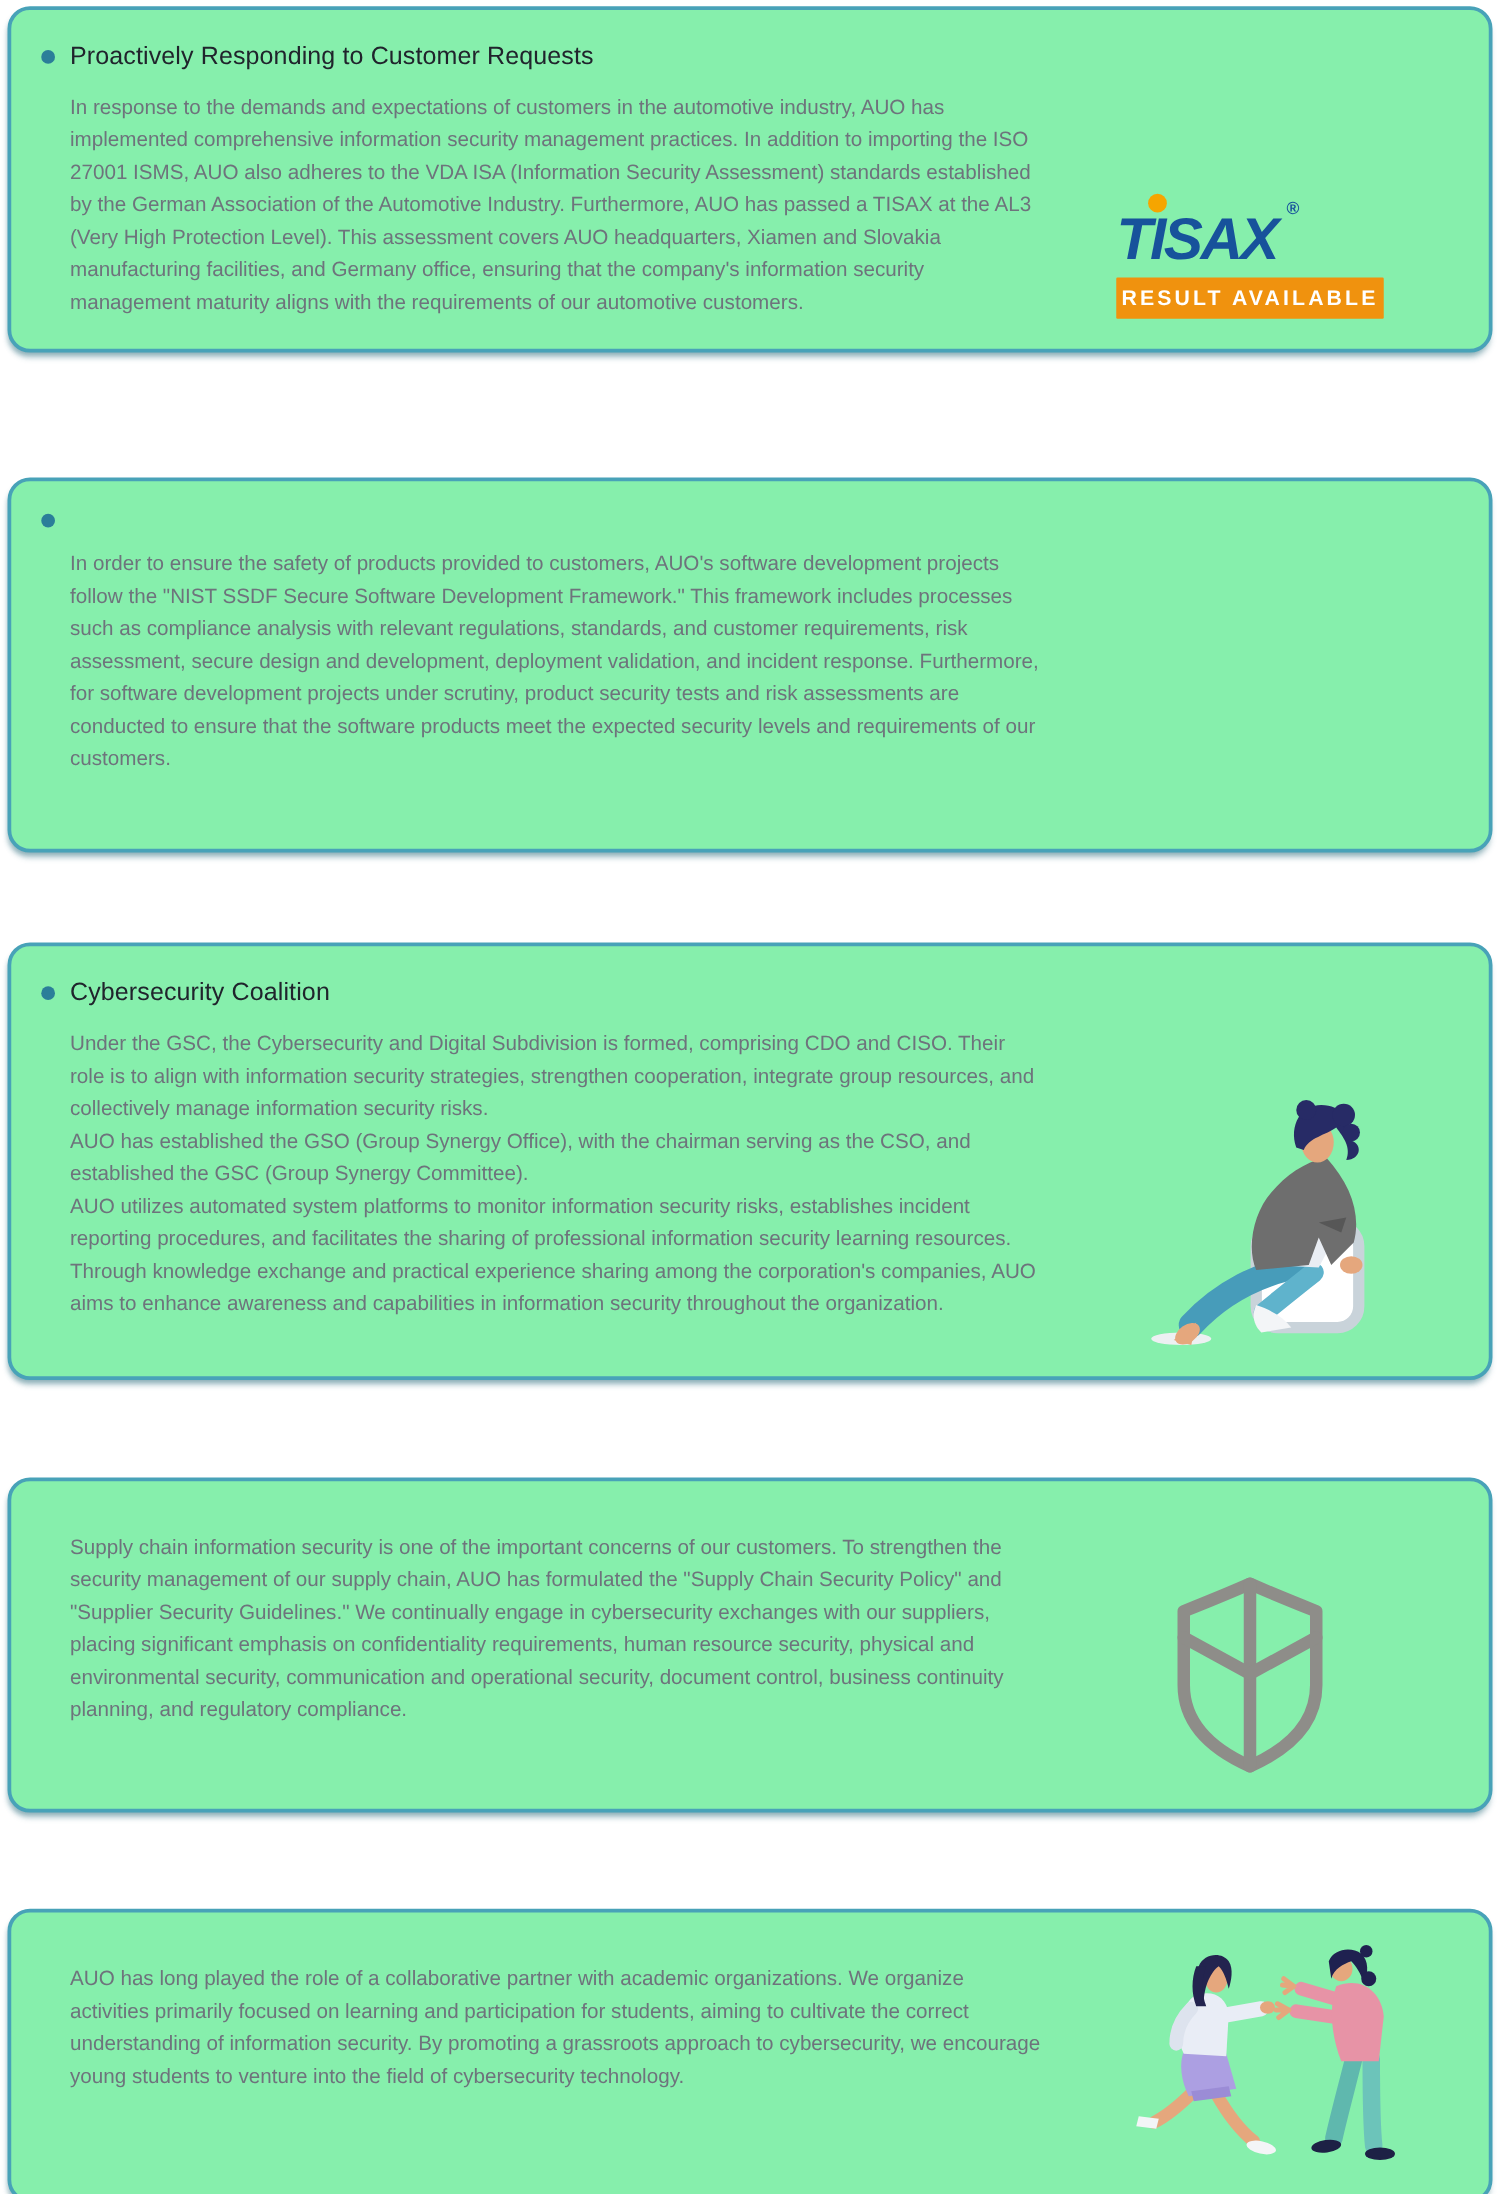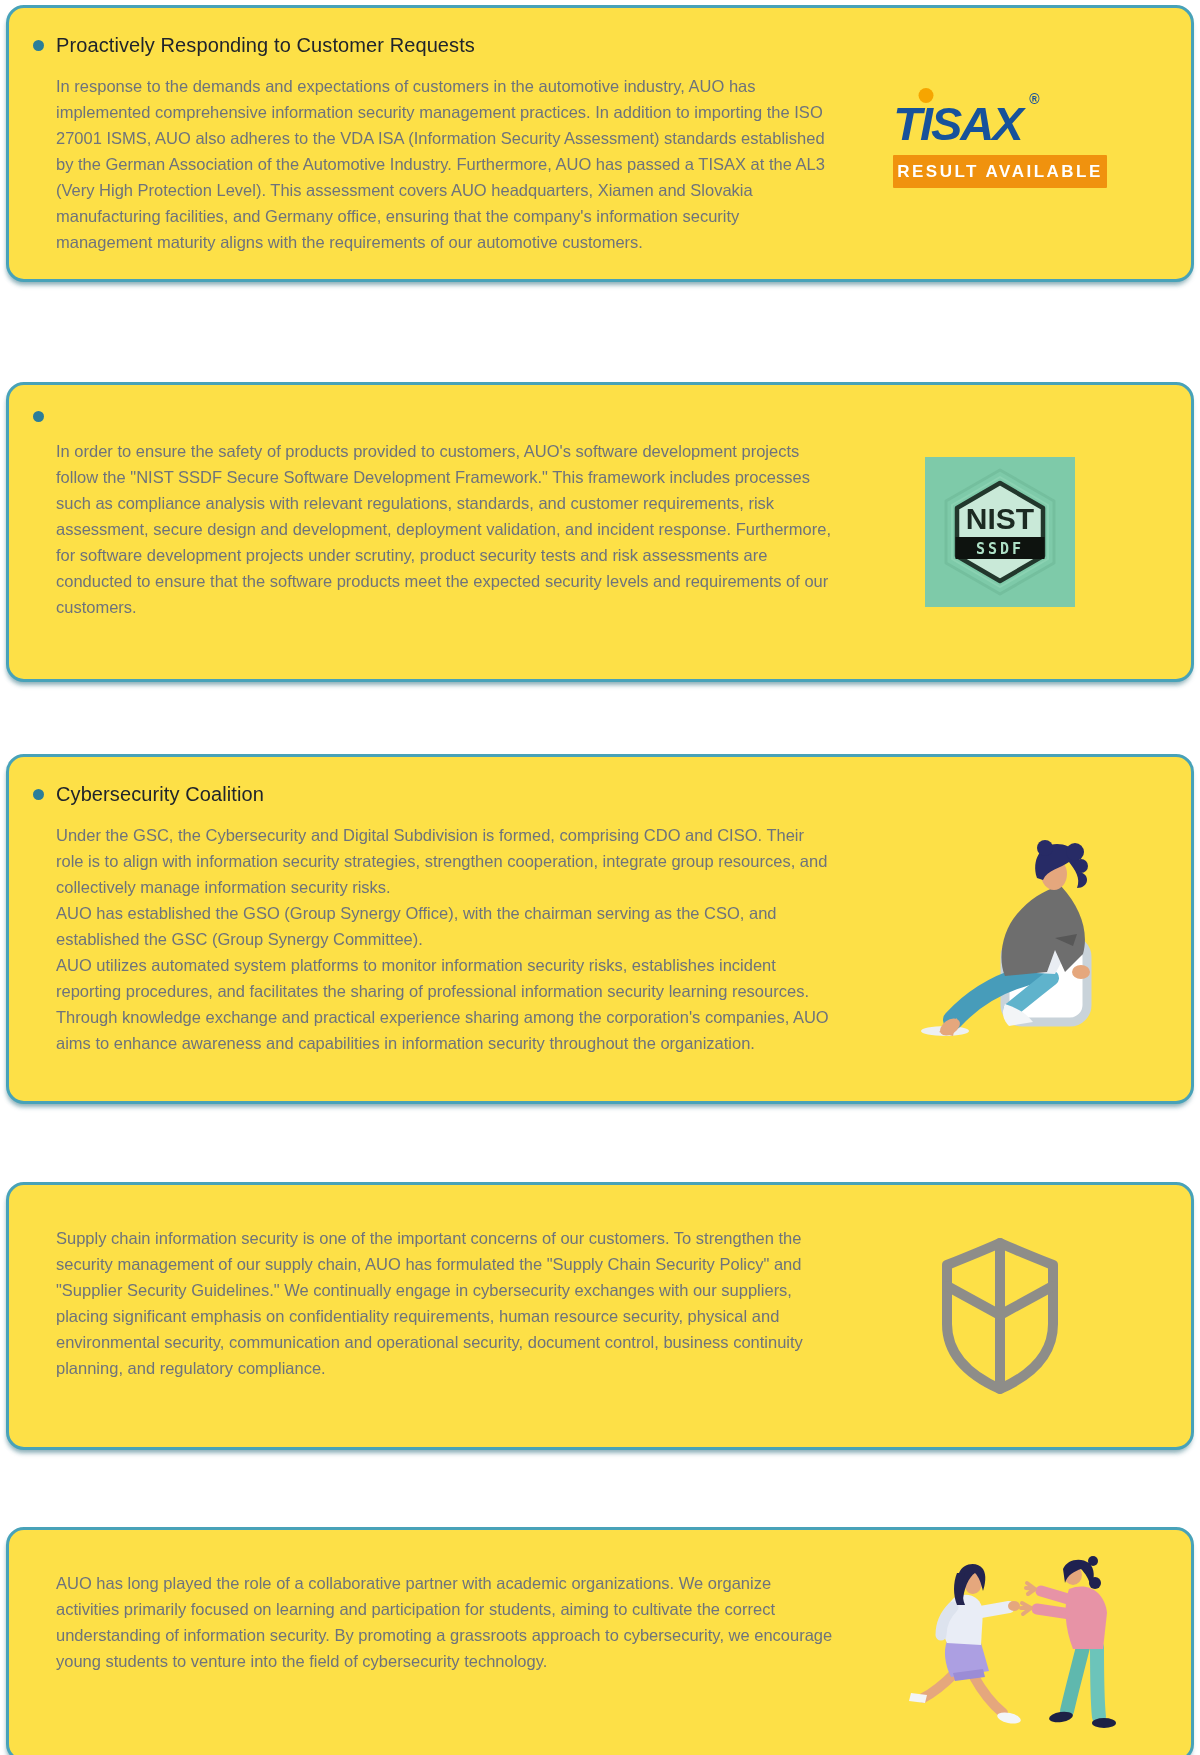--- a/index.html
+++ b/index.html
@@ -2,42 +2,42 @@
 <html><head>
 <meta charset="utf-8">
 <style>
   html,body{margin:0;padding:0;background:#ffffff;}
   body{width:1200px;font-family:"Liberation Sans",sans-serif;-webkit-font-smoothing:antialiased;}
   .page{padding-top:5px;}
 
   .card{
     box-sizing:border-box;
     margin:0 6px;
-    background:#fde047;
+    background:#86efac;
     border:3px solid #48a2b8;
     border-radius:18px;
     box-shadow:0 5px 5px -2px rgba(73,128,143,0.45), -2px 4px 4px -2px rgba(73,128,143,0.35);
     padding:24px 26px 24px 16px;
     display:flex;
     flex-direction:row;
   }
   .card-1{min-height:265px;margin-bottom:100px;}
   .card-2{min-height:300px;margin-bottom:72px;}
   .card-3{min-height:350px;margin-bottom:78px;margin-top:28px;}
   .card-4{min-height:268px;margin-bottom:77px;}
   .card-5{min-height:235px;margin-bottom:0;}
 
   .card-text{width:810px;flex:0 0 auto;}
   .title-row{display:flex;align-items:center;gap:12px;padding-left:8px;margin-top:2px;}
   .bullet{width:11px;height:11px;border-radius:50%;background:#2b7e99;flex:0 0 auto;}
   .card-title{font-size:20px;font-weight:500;color:#20242c;letter-spacing:0.1px;}
   .card-body{margin:16px 0 0 31px;color:#6e737c;font-size:16.5px;line-height:26px;}
   .card-body p{margin:0;}
 
-  .card-image{flex:1 1 auto;display:flex;align-items:center;justify-content:center;}
+  .card-image{flex:1 1 auto;display:flex;align-items:flex-end;justify-content:center;}
   .card-5 .card-image{align-items:flex-end;padding-bottom:0;}
 
   
   .tisax{display:inline-block;text-align:left;}
   .tisax-word{
     font-family:"Liberation Sans",sans-serif;
     font-size:47px;font-weight:800;font-style:italic;
     color:#17529b;letter-spacing:-2px;line-height:1;
     position:relative;display:inline-block;padding-right:14px;
   }
@@ -80,31 +80,20 @@
 
   <section class="card card-2">
     <div class="card-text">
       <div class="title-row">
         <span class="bullet"></span>
       </div>
       <div class="card-body">
         <p>In order to ensure the safety of products provided to customers, AUO's software development projects follow the "NIST SSDF Secure Software Development Framework." This framework includes processes such as compliance analysis with relevant regulations, standards, and customer requirements, risk assessment, secure design and development, deployment validation, and incident response. Furthermore, for software development projects under scrutiny, product security tests and risk assessments are conducted to ensure that the software products meet the expected security levels and requirements of our customers.</p>
       </div>
     </div>
-    <div class="card-image">
-      <svg class="illu" width="150" height="150" viewBox="0 0 150 150">
-        <rect x="0" y="0" width="150" height="150" fill="#7ecaa9"></rect>
-        <path d="M75 13 L129 44 L129 106 L75 137 L21 106 L21 44 Z" fill="none" stroke="#74bf9e" stroke-width="3" stroke-linejoin="round"></path>
-        <path d="M75 20 L123 48 L123 102 L75 130 L27 102 L27 48 Z" fill="none" stroke="#8bd2b2" stroke-width="2" stroke-linejoin="round"></path>
-        <path d="M75 26 L118 51 L118 99 L75 124 L32 99 L32 51 Z" fill="#c9e9d8" stroke="#22372c" stroke-width="4.5" stroke-linejoin="round"></path>
-        <text x="75" y="72" text-anchor="middle" font-family="Liberation Sans,sans-serif" font-size="30" font-weight="800" letter-spacing="0" fill="#1c2a22">NIST</text>
-        <rect x="30.5" y="80" width="89" height="22" fill="#0e130f"></rect>
-        <text x="75" y="97" text-anchor="middle" font-family="DejaVu Sans Mono,monospace" font-size="15" font-weight="700" letter-spacing="3" fill="#aee0c6">SSDF</text>
-      </svg>
-    </div>
   </section>
 
   <section class="card card-3">
     <div class="card-text">
       <div class="title-row">
         <span class="bullet"></span>
         <span class="card-title">Cybersecurity Coalition</span>
       </div>
       <div class="card-body">
         <p>Under the GSC, the Cybersecurity and Digital Subdivision is formed, comprising CDO and CISO. Their role is to align with information security strategies, strengthen cooperation, integrate group resources, and collectively manage information security risks.</p>

